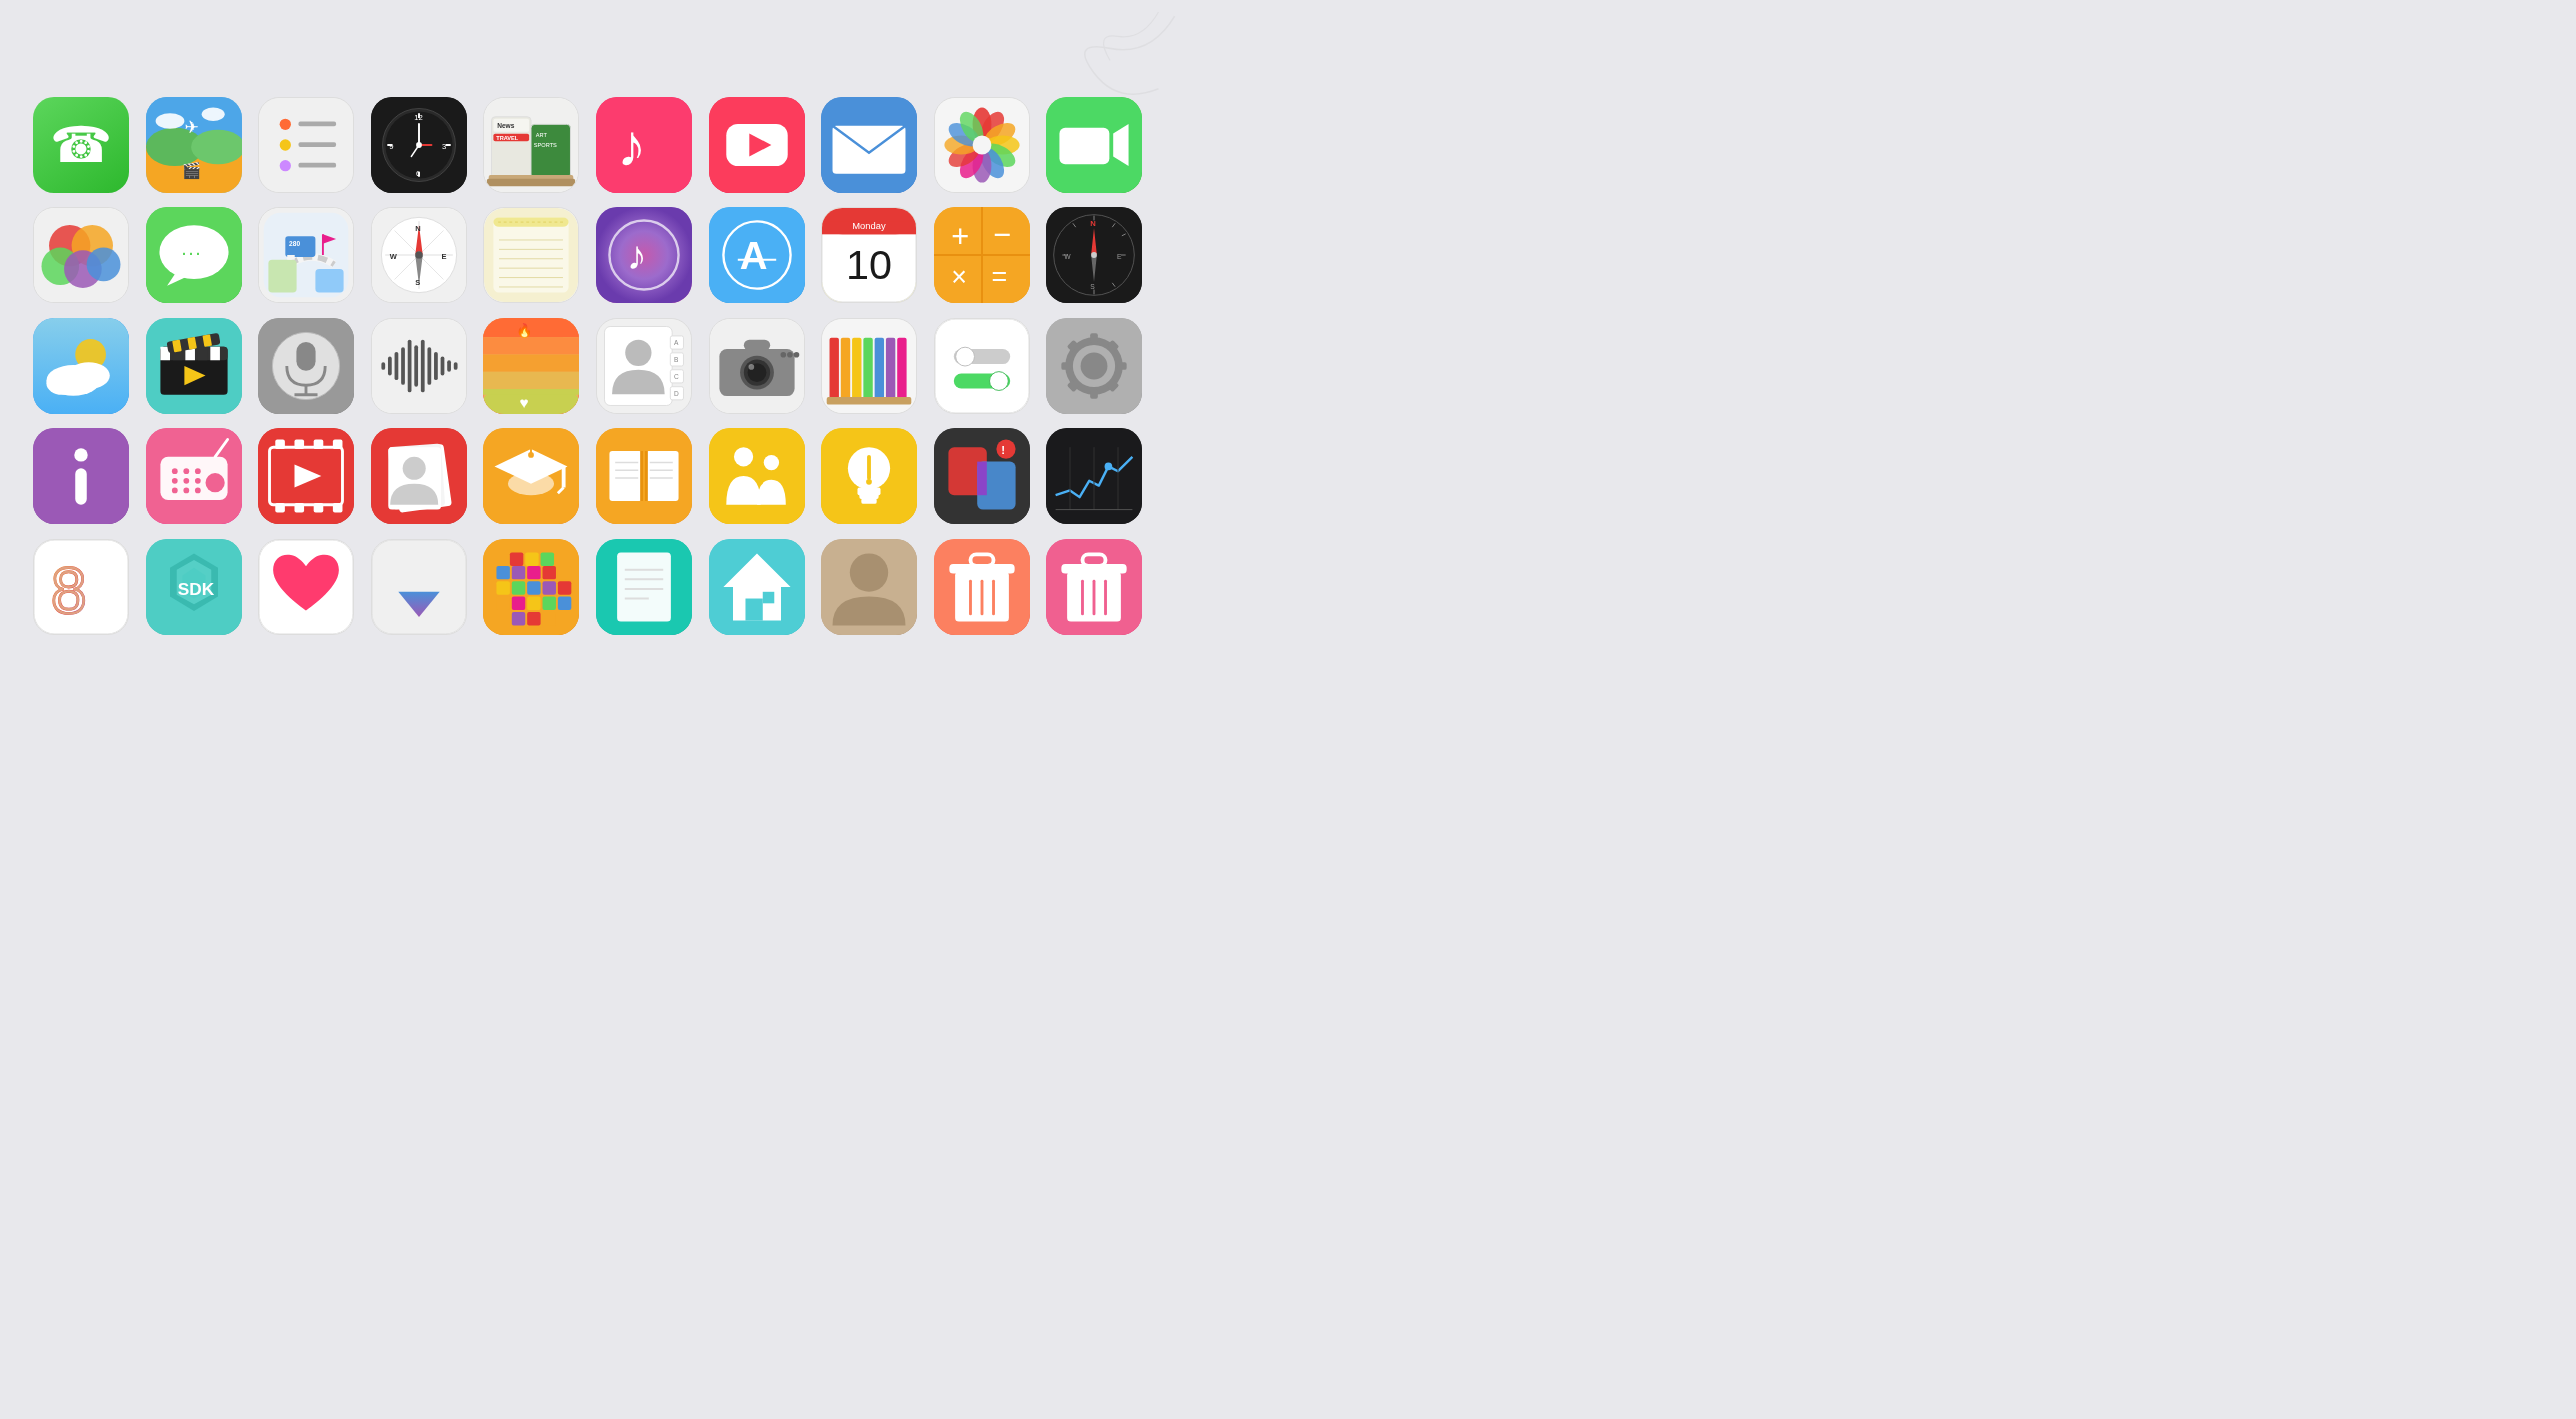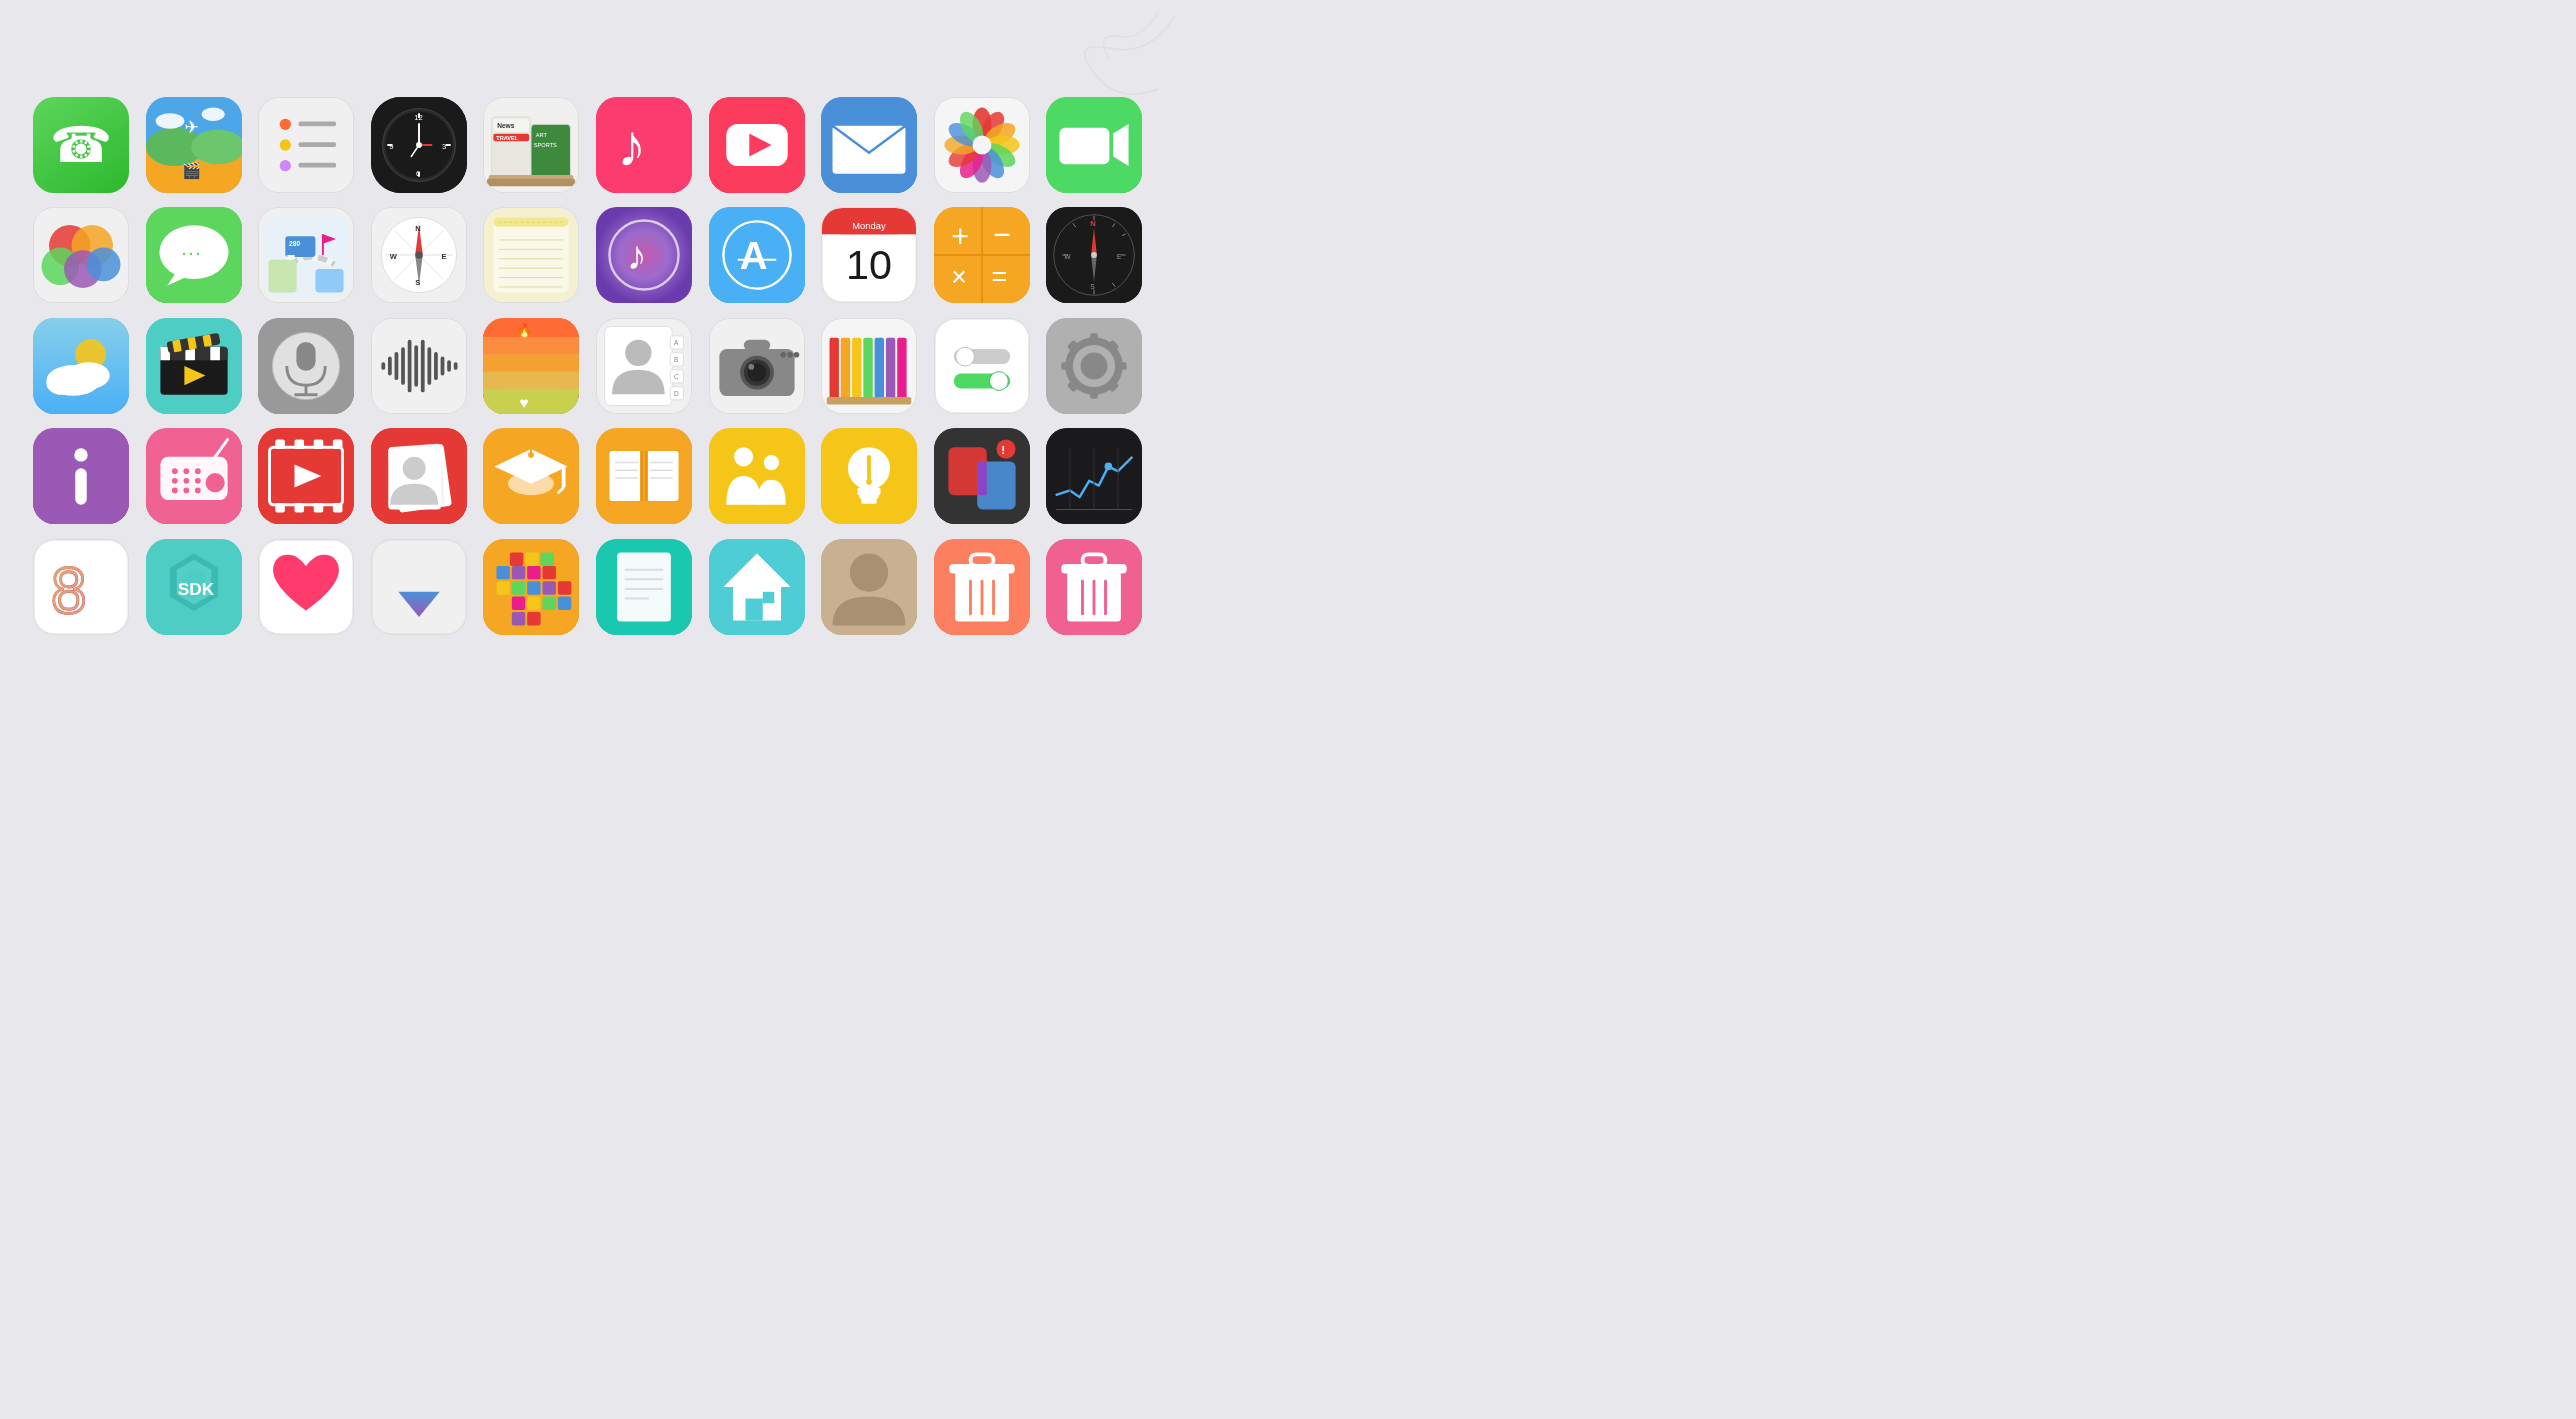--- a/index.html
+++ b/index.html
@@ -82,21 +82,21 @@
     }
     .icon svg {
       width: 100%;
       height: 100%;
     }
 
     
     .icon-phone { background: linear-gradient(145deg, #5cd65c, #2db82d); }
     .icon-game-center-old { background: linear-gradient(145deg, #5ad, #87ceeb); }
     .icon-reminders { background: #f0f0f0; border: 0.8px solid #ddd; }
-    .icon-clock { background: #1a1a1a; border-radius: 30px; }
+    .icon-clock { background: #1a1a1a; }
     .icon-newsstand { background: #f5f5f5; border: 0.8px solid #ddd; }
     .icon-music { background: linear-gradient(145deg, #fc3c6e, #e91e63); }
     .icon-youtube { background: linear-gradient(145deg, #fc3c5c, #e0003c); }
     .icon-mail { background: linear-gradient(145deg, #4a90d9, #2970c9); }
     .icon-photos { background: #f5f5f5; border: 0.8px solid #ddd; }
     .icon-facetime { background: linear-gradient(145deg, #5cd65c, #2db82d); }
 
     
     .icon-game-center { background: #f5f5f5; border: 0.8px solid #ddd; }
     .icon-messages { background: linear-gradient(145deg, #5cd65c, #2db82d); }

